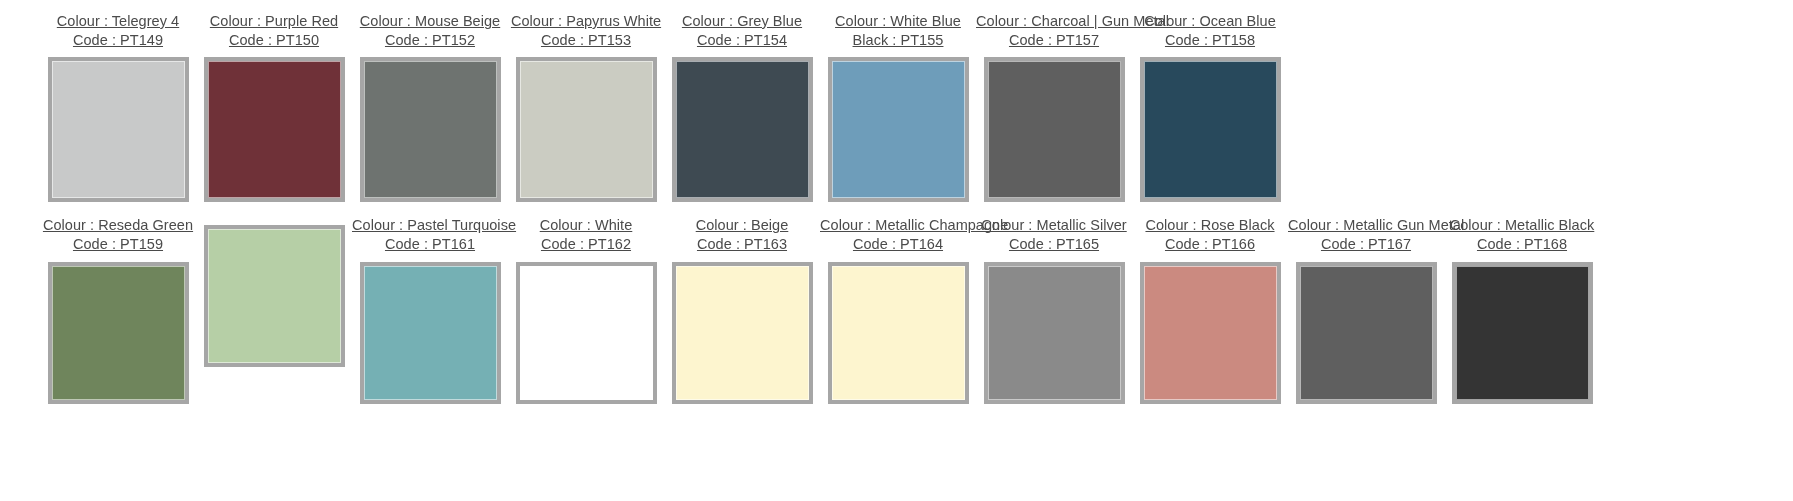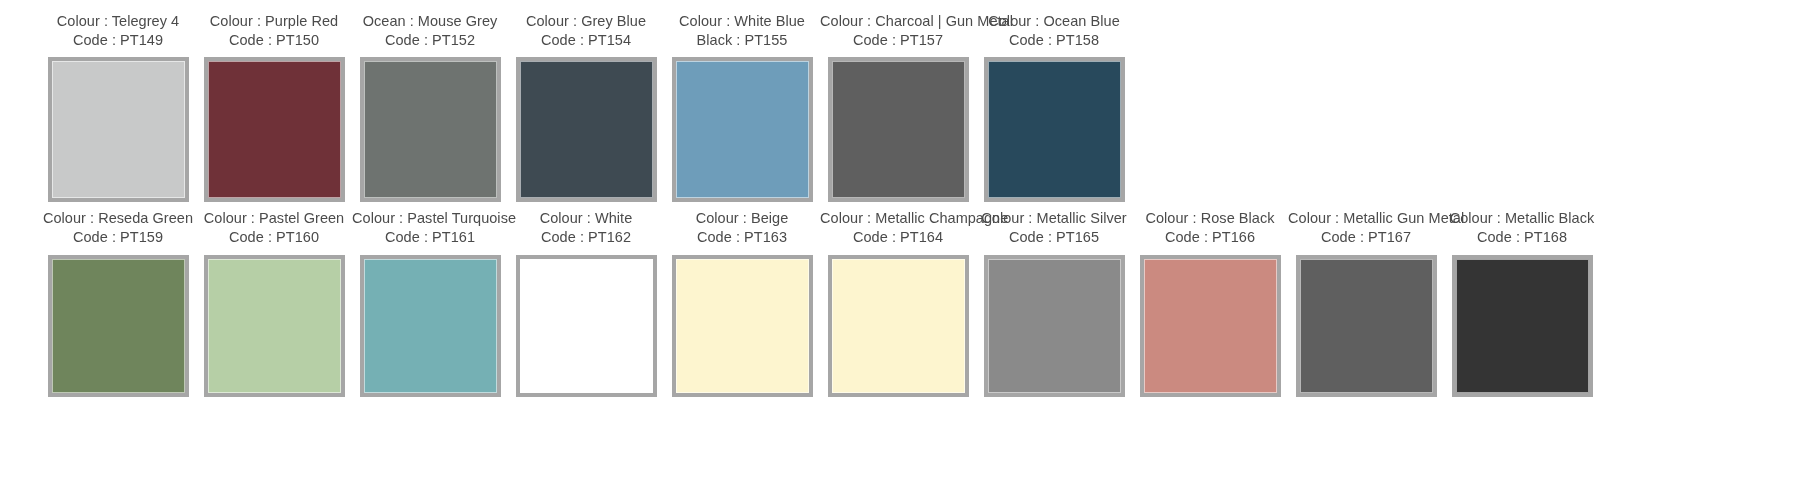--- a/index.html
+++ b/index.html
@@ -20,23 +20,24 @@
     position: relative;
     box-sizing: border-box;
     padding: 0;
   }
   .row {
     display: flex;
     width: 1566px;
     box-sizing: border-box;
     padding: 0 40px;
     justify-content: flex-start;
+    text-decoration: underline;
   }
   .row-1 { margin-top: 12px; }
-  .row-2 { margin-top: 7px; }
+  .row-2 { margin-top: 14px; }
 
   .cell {
     width: 156px;
     flex: 0 0 156px;
     display: flex;
     flex-direction: column;
     align-items: center;
     box-sizing: border-box;
   }
 
@@ -94,25 +95,34 @@
         <div class="caption">
           <span class="name-line">Colour : Purple Red</span>
           <span class="code-line">Code : PT150</span>
         </div>
         <div class="swatch-wrap" style="border-color: rgb(166, 166, 166);">
           <div class="swatch" style="background: rgb(111, 49, 56);"></div>
         </div>
       </div>
       <div class="cell">
         <div class="caption">
-          <span class="name-line">Ocean : Mouse Grey</span>
+          <span class="name-line">Colour : Mouse Beige</span>
           <span class="code-line">Code : PT152</span>
         </div>
         <div class="swatch-wrap" style="border-color: rgb(166, 166, 166);">
           <div class="swatch" style="background: rgb(110, 115, 112);"></div>
+        </div>
+      </div>
+      <div class="cell">
+        <div class="caption">
+          <span class="name-line">Colour : Papyrus White</span>
+          <span class="code-line">Code : PT153</span>
+        </div>
+        <div class="swatch-wrap" style="border-color: rgb(166, 166, 166);">
+          <div class="swatch" style="background: rgb(203, 204, 194);"></div>
         </div>
       </div>
       <div class="cell">
         <div class="caption">
           <span class="name-line">Colour : Grey Blue</span>
           <span class="code-line">Code : PT154</span>
         </div>
         <div class="swatch-wrap" style="border-color: rgb(166, 166, 166);">
           <div class="swatch" style="background: rgb(62, 74, 82);"></div>
         </div>
@@ -149,24 +159,20 @@
       <div class="cell">
         <div class="caption">
           <span class="name-line">Colour : Reseda Green</span>
           <span class="code-line">Code : PT159</span>
         </div>
         <div class="swatch-wrap" style="border-color: rgb(166, 166, 166);">
           <div class="swatch" style="background: rgb(111, 133, 92);"></div>
         </div>
       </div>
       <div class="cell">
-        <div class="caption">
-          <span class="name-line">Colour : Pastel Green</span>
-          <span class="code-line">Code : PT160</span>
-        </div>
         <div class="swatch-wrap" style="border-color: rgb(166, 166, 166);">
           <div class="swatch" style="background: rgb(182, 207, 166);"></div>
         </div>
       </div>
       <div class="cell">
         <div class="caption">
           <span class="name-line">Colour : Pastel Turquoise</span>
           <span class="code-line">Code : PT161</span>
         </div>
         <div class="swatch-wrap" style="border-color: rgb(166, 166, 166);">

